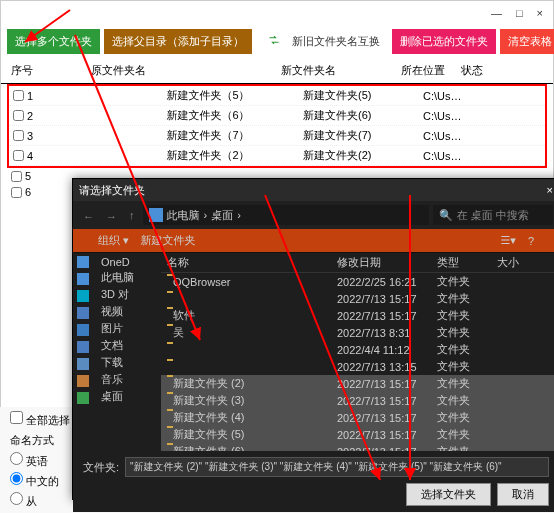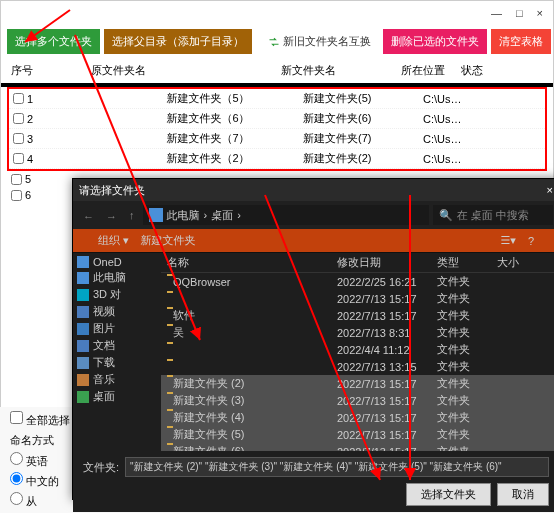--- a/index.html
+++ b/index.html
@@ -4,25 +4,25 @@
 <style>
 *{margin:0;padding:0;box-sizing:border-box;font-family:"Microsoft YaHei",sans-serif;font-size:11px}
 body{width:554px;height:513px;background:#f0f0f0;position:relative;overflow:hidden}
 .main-window{background:#fff;width:100%;height:100%;border:1px solid #ccc}
 .title-bar{height:24px;display:flex;justify-content:flex-end;align-items:center;gap:14px;padding-right:10px}
 .title-bar span{cursor:default;color:#333}
 .toolbar{display:flex;gap:4px;padding:4px 6px;align-items:center}
 .btn{padding:5px 8px;border:none;cursor:pointer;color:#fff;white-space:nowrap}
 .btn-green{background:#2e9b3a}
 .btn-orange{background:#a16207}
-.btn-white{background:#fff;color:#333;display:flex;align-items:center;gap:3px}
+.btn-white{background:#fff;color:#333;display:flex;align-items:flex-start;gap:12px}
 .btn-magenta{background:#e91e63}
 .btn-red{background:#f44336}
 .swap-icon{display:inline-block;width:12px;height:12px}
-.table-head{display:flex;padding:2px 6px;border-bottom:4px solid #000000}
+.table-head{display:flex;padding:2px 6px;border-bottom:1px solid #000000}
 .th{padding:3px 4px;color:#000}
 .col-check{width:40px}
 .col-old{width:190px;margin-left:40px}
 .col-new{width:120px}
 .col-loc{width:60px}
 .col-stat{width:40px}
 .rows{border:2px solid #ff0000;margin:0 6px}
 .row{display:flex;align-items:center;padding:2px 4px;border-bottom:1px dotted #eee}
 .row-out{display:flex;align-items:center;padding:2px 10px}
 .chk{width:40px;display:flex;align-items:center;gap:3px}
@@ -34,21 +34,21 @@
 .dlg-title{background:#2b2b2b;height:22px;display:flex;align-items:center;justify-content:space-between;padding:0 6px;color:#fff;font-size:11px}
 .dlg-nav{background:#202020;height:28px;display:flex;align-items:center;padding:0 6px;gap:4px}
 .nav-btn{color:#888;padding:2px 4px;cursor:default}
 .breadcrumb{background:#191919;flex:1;height:20px;display:flex;align-items:center;padding:0 6px;gap:4px;color:#ccc}
 .bc-icon{width:14px;height:14px;background:#4a90d9;display:inline-block}
 .search-box{background:#191919;width:120px;height:20px;display:flex;align-items:center;padding:0 6px;color:#888;gap:4px}
 .dlg-toolbar{background:#c2410c;height:24px;display:flex;align-items:center;padding:0 25px;gap:12px;color:#ccc;border-bottom:1px solid #111}
 .dlg-toolbar .spacer{flex:1}
 .dlg-body{display:flex;height:198px}
 .sidebar{width:88px;background:#1e1e1e;overflow:hidden;padding:2px 0}
-.side-item{display:flex;align-items:center;gap:4px;padding:1px 4px;color:#ccc;white-space:nowrap;font-size:10px}
+.side-item{display:flex;align-items:flex-end;gap:12px;padding:1px 4px;color:#ccc;white-space:nowrap;font-size:10px}
 .side-icon{width:12px;height:12px;display:inline-block;flex-shrink:0}
 .ico-cloud{background:#4a90d9}
 .ico-pc{background:#4a90d9}
 .ico-3d{background:#00a4c4}
 .ico-video{background:#4a7cbf}
 .ico-pic{background:#3a7cbf}
 .ico-doc{background:#4a7cbf}
 .ico-down{background:#5a8cc0}
 .ico-music{background:#c07a3a}
 .ico-desk{background:#3aa050}

